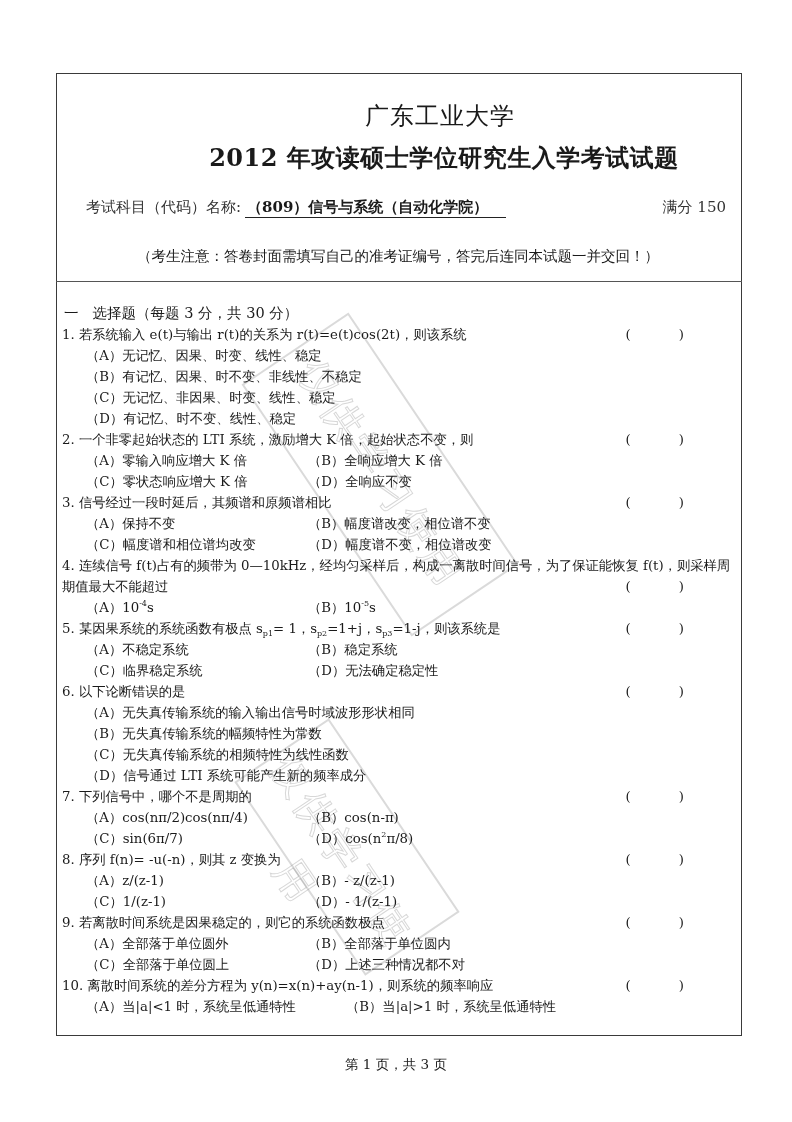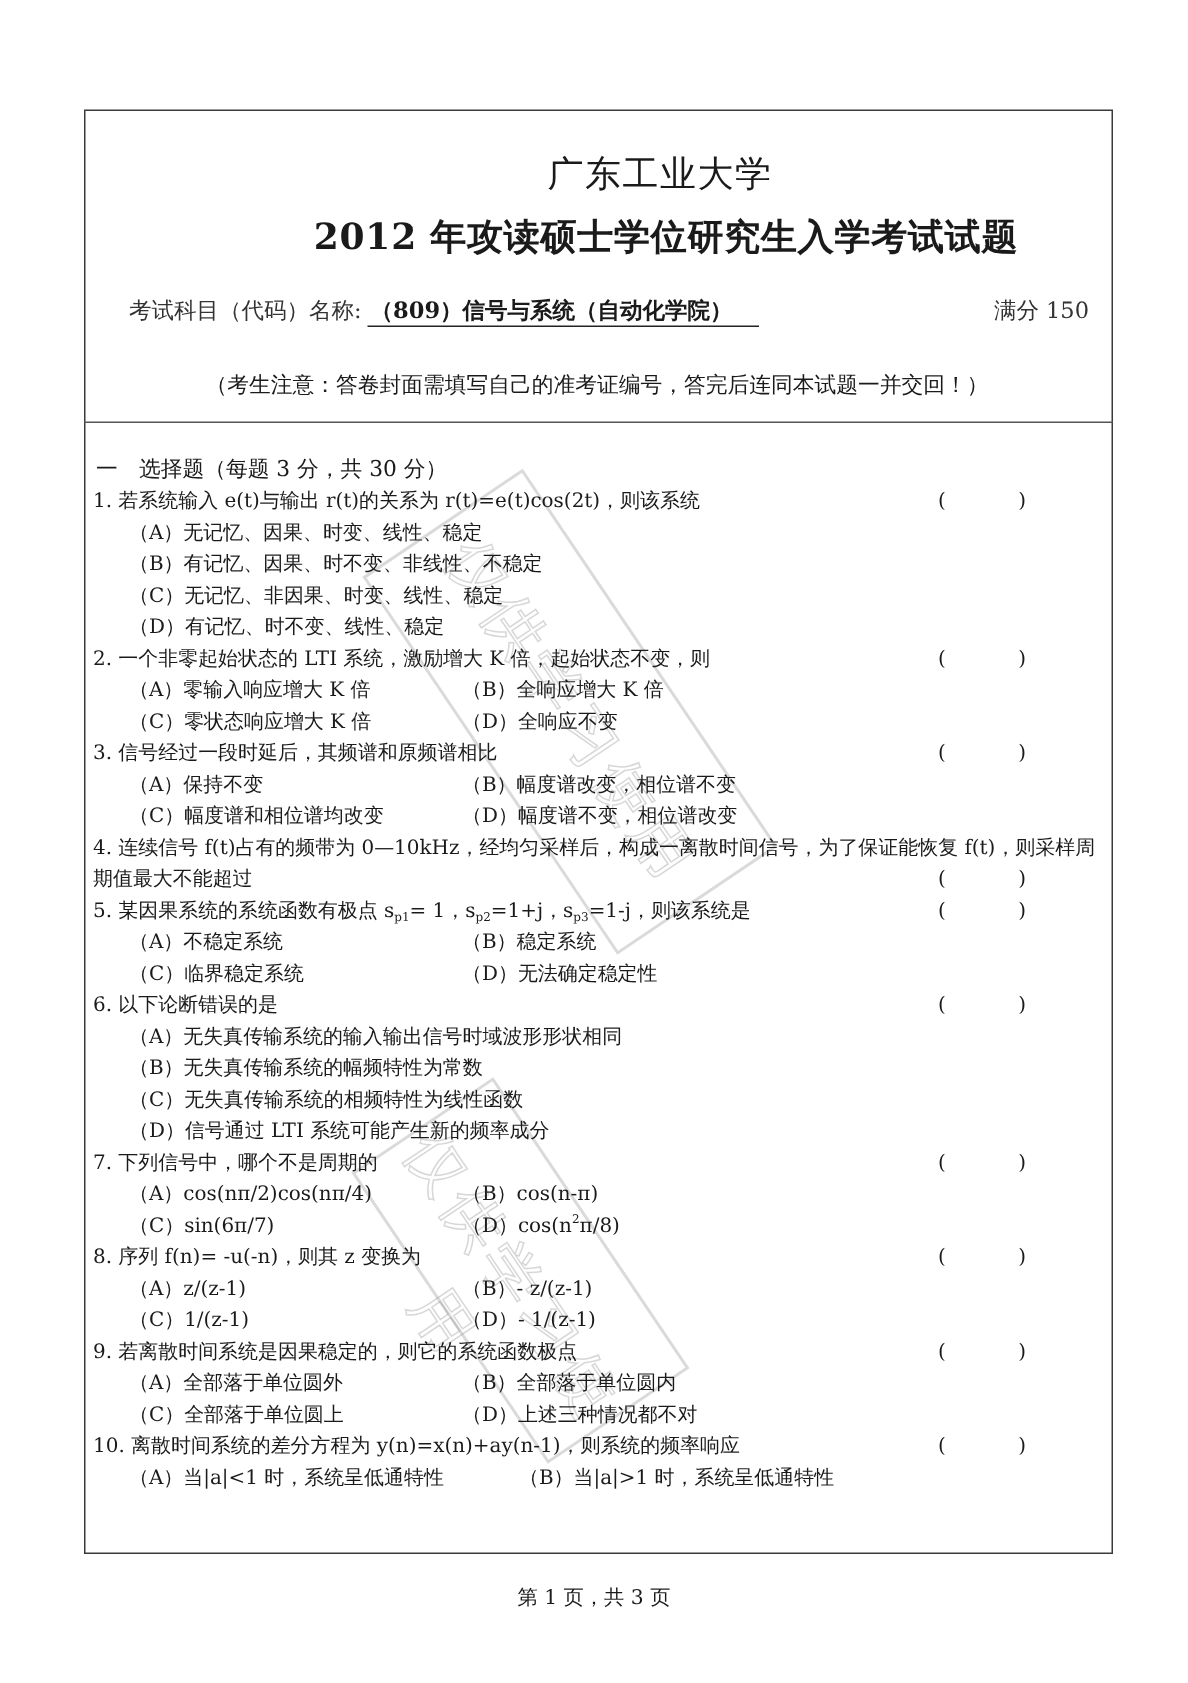--- a/index.html
+++ b/index.html
@@ -103,20 +103,24 @@
     <span class="col2">（D）幅度谱不变，相位谱改变</span>
   </div>
 
   <div class="line q">
     <span>4. 连续信号 f(t)占有的频带为 0—10kHz，经均匀采样后，构成一离散时间信号，为了保证能恢复 f(t)，则采样周</span>
   </div>
   <div class="line q">
     <span>期值最大不能超过</span>
     <span class="paren">(  )</span>
   </div>
+  <div class="line opt2">
+    <span><span>（A）10</span><sup>-4</sup><span>s</span></span>
+    <span class="col2"><span>（B）10</span><sup>-5</sup><span>s</span></span>
+  </div>
 
   <div class="line q">
     <span><span>5. 某因果系统的系统函数有极点 s</span><sub>p1</sub><span>= 1，s</span><sub>p2</sub><span>=1+j，s</span><sub>p3</sub><span>=1-j，则该系统是</span></span>
     <span class="paren">(  )</span>
   </div>
   <div class="line opt2">
     <span>（A）不稳定系统</span>
     <span class="col2">（B）稳定系统</span>
   </div>
   <div class="line opt2">

